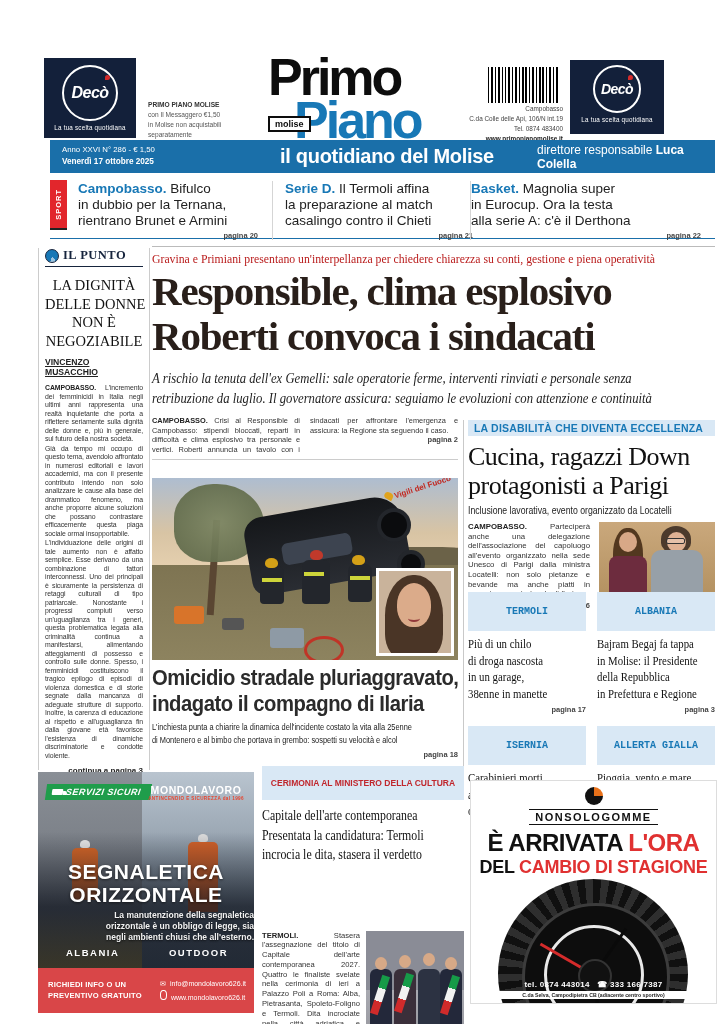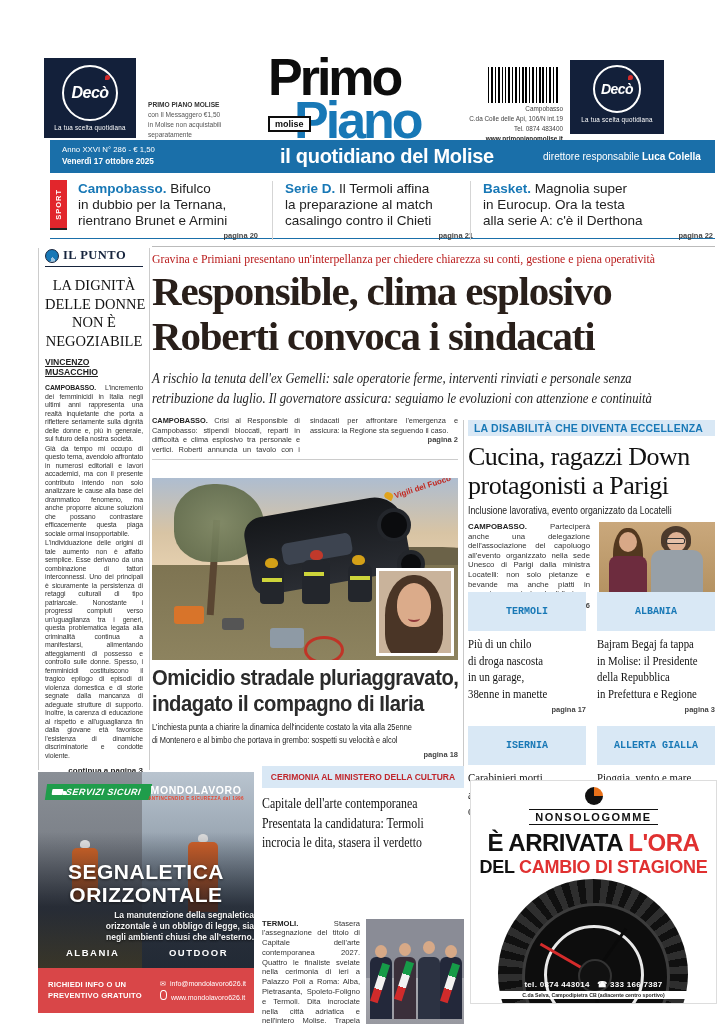--- a/index.html
+++ b/index.html
@@ -26,33 +26,33 @@
   .logo-tag{position:absolute;left:0px;bottom:6px;border:2px solid #0d0d0d;font-size:9px;font-weight:bold;
             color:#0d0d0d;padding:1px 5px;background:#fff;}
   .barcode{background:repeating-linear-gradient(90deg,#000 0 1.5px,#fff 1.5px 3.4px);border:1px solid #fff;}
   .contact{font-size:6.4px;color:#444;text-align:right;line-height:1.55;}
   .contact .strong{font-weight:bold;color:#222;}
   .band{position:absolute;left:50px;top:140px;width:665px;height:33px;background:#1a6fa9;color:#fff;
         display:flex;align-items:center;}
   .band-issue{width:175px;padding-left:12px;font-size:7.8px;line-height:1.35;}
   .band-issue b{font-size:8.2px;}
   .band-title{flex:1;text-align:center;font-weight:bold;font-size:20px;letter-spacing:-0.3px;}
-  .band-dir{width:170px;text-align:center;padding-right:8px;font-size:10px;}
+  .band-dir{width:170px;text-align:left;padding-right:8px;font-size:12px;}
 
   
   .sport-strip{position:absolute;left:50px;top:177px;width:665px;height:61px;border-bottom:1.5px solid #1a6fa9;}
   .sport-tab{position:absolute;left:0;top:3px;width:17px;height:48px;background:#e2262c;color:#fff;
              display:flex;align-items:center;justify-content:center;border-bottom:2px solid #222;}
   .sport-tab span{writing-mode:vertical-rl;transform:rotate(180deg);font-size:7.5px;font-weight:bold;letter-spacing:1px;}
   .teaser{position:absolute;top:4px;font-size:13.5px;font-weight:500;line-height:1.2;color:#222;}
   .teaser .lead{color:#1878b6;font-weight:bold;}
   .teaser .pagina{margin-top:1px;}
   .tz1{left:28px;width:180px;}
   .tz2{left:222px;width:188px;border-left:1px solid #d5d5d5;padding-left:12px;}
-  .tz3{left:420px;width:230px;border-left:1px solid #d5d5d5;padding-left:12px;}
+  .tz3{left:420px;width:230px;border-left:1px solid #d5d5d5;}
 
   
   .punto{position:absolute;left:38px;top:248px;width:112px;height:522px;
          border-left:1px solid #ccc;border-right:1px solid #ccc;padding:0 6px;box-sizing:border-box;}
   .punto-head{display:flex;align-items:center;gap:4px;border-bottom:1.5px solid #16243d;padding-bottom:3px;}
   .punto-icon{width:12px;height:12px;border-radius:50%;background:conic-gradient(#1878b6 0 40%,#9cc4e0 40% 55%,#1878b6 55%);
               border:1px solid #16243d;}
   .punto-label{font-family:"Liberation Serif",serif;font-weight:bold;font-size:12.5px;color:#16243d;letter-spacing:0.5px;}
   .punto-title{font-family:"Liberation Serif",serif;font-size:14.5px;line-height:1.28;color:#111;
                text-align:center;margin:9px 0 7px;}
@@ -125,21 +125,21 @@
 
   .briefs{position:absolute;left:468px;top:592px;width:247px;display:grid;grid-template-columns:118px 118px;
           column-gap:11px;row-gap:12px;}
   .brief-label{font-size:10px;text-align:center;padding:14px 0;font-family:Liberation Mono, monospace;}
   .brief-text{font-family:"Liberation Serif",serif;font-size:13.5px;line-height:16.5px;color:#111;margin-top:5px;}
   .brief-text .nw{transform:scaleX(0.8);transform-origin:left top;}
   .brief .pagina{margin-top:3px;}
 
   
   .culture{position:absolute;left:262px;top:766px;width:202px;}
-  .culture-kicker{font-size:8.5px;text-align:center;padding:6px 0;color:#c0272d;background:#d9e8f5;font-weight:bold;}
+  .culture-kicker{font-size:8.5px;text-align:center;padding:12px 0;color:#c0272d;background:#d9e8f5;font-weight:bold;}
   .culture-h{font-family:"Liberation Serif",serif;font-weight:500;font-size:15px;line-height:19.5px;color:#111;
              margin-top:6px;width:256px;transform:scaleX(0.79);transform-origin:left top;}
   .culture-bodyrow{position:relative;margin-top:66px;}
   .culture-body{width:98px;font-size:7.6px;line-height:9.8px;text-align:justify;color:#333;}
   .culture-body .lead{font-weight:bold;color:#222;}
   .culture-photo{position:absolute;right:0;top:0;width:98px;height:108px;overflow:hidden;
                  background:linear-gradient(#8a8c96 55%,#a8a9b0 55%,#97989f);}
   .cp-fig{position:absolute;bottom:8px;width:22px;height:62px;background:#23283a;border-radius:6px 6px 0 0;}
   .cp-head{position:absolute;width:12px;height:13px;border-radius:50%;background:#d7a987;}
   .cp-sash{position:absolute;width:8px;height:40px;transform:rotate(18deg);

